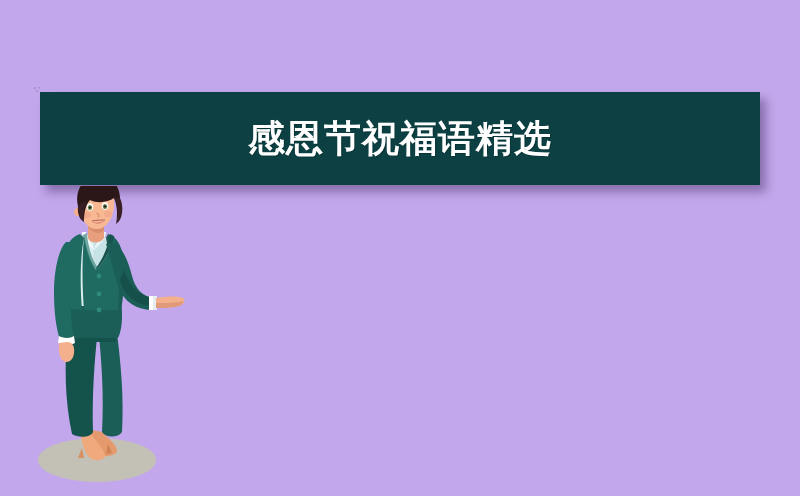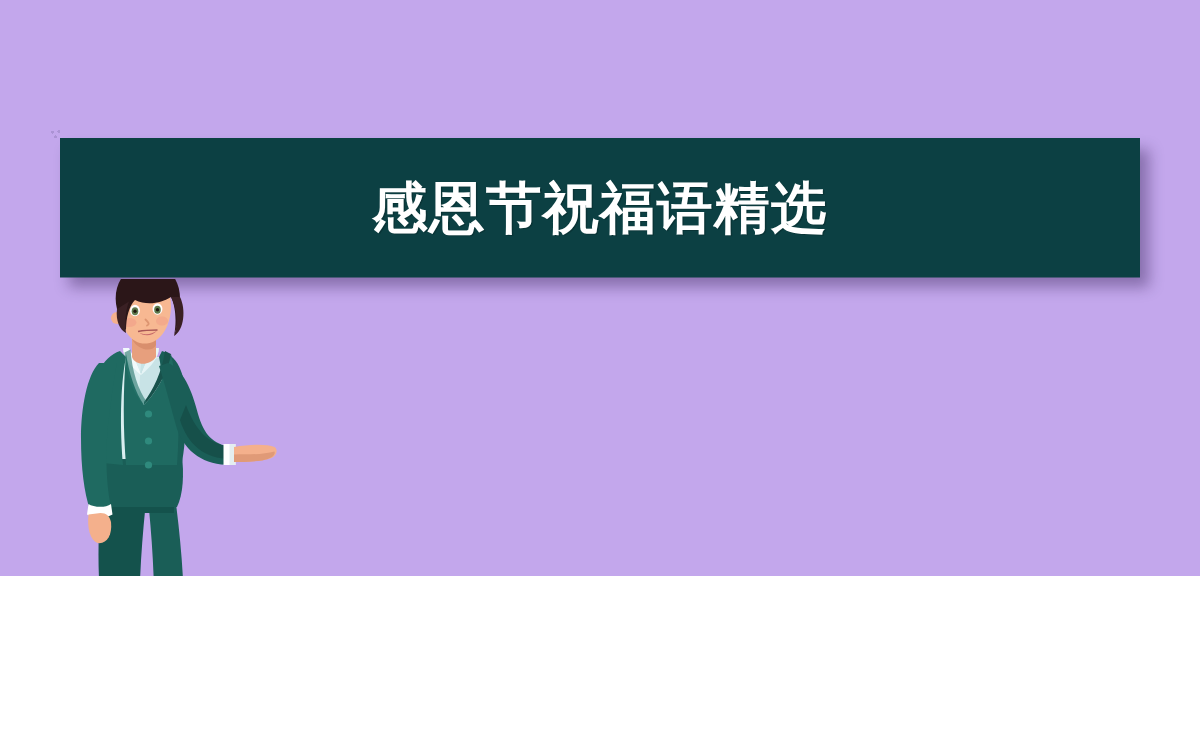--- a/index.html
+++ b/index.html
@@ -11,21 +11,21 @@
     width: 800px;
     height: 496px;
     overflow: hidden;
     font-family: "Liberation Sans", "DejaVu Sans", sans-serif;
   }
 
   
   #poster {
     position: relative;
     width: 800px;
-    height: 384px;
+    height: 496px;
     background: #c3a7ec;
     overflow: hidden;
   }
 
   
   #banner {
     position: absolute;
     left: 40px;
     top: 92px;
     width: 720px;

